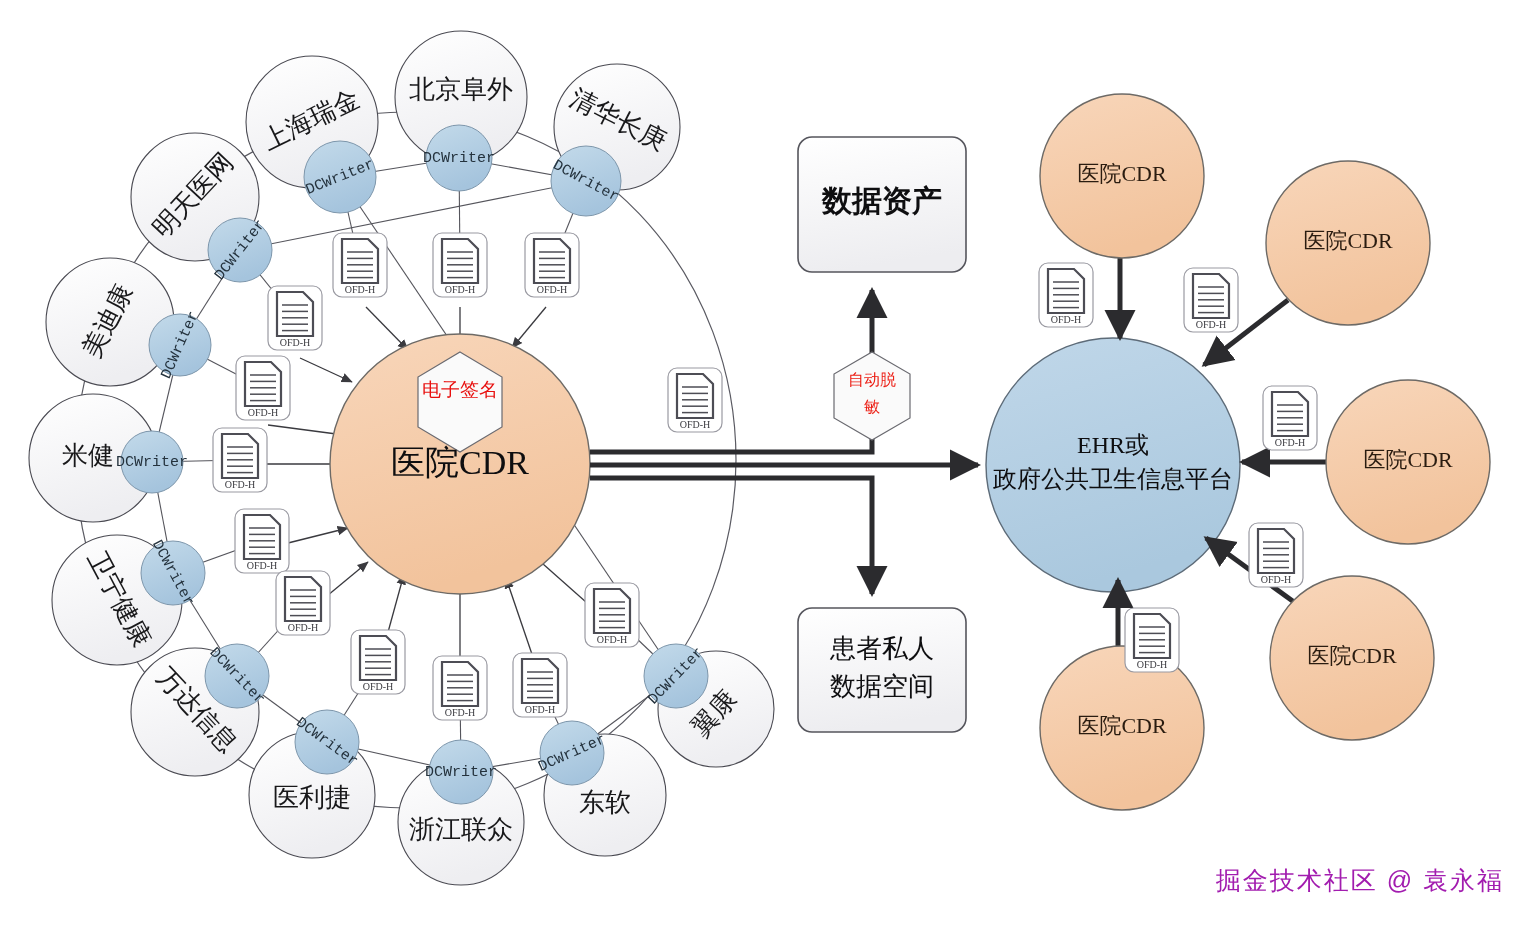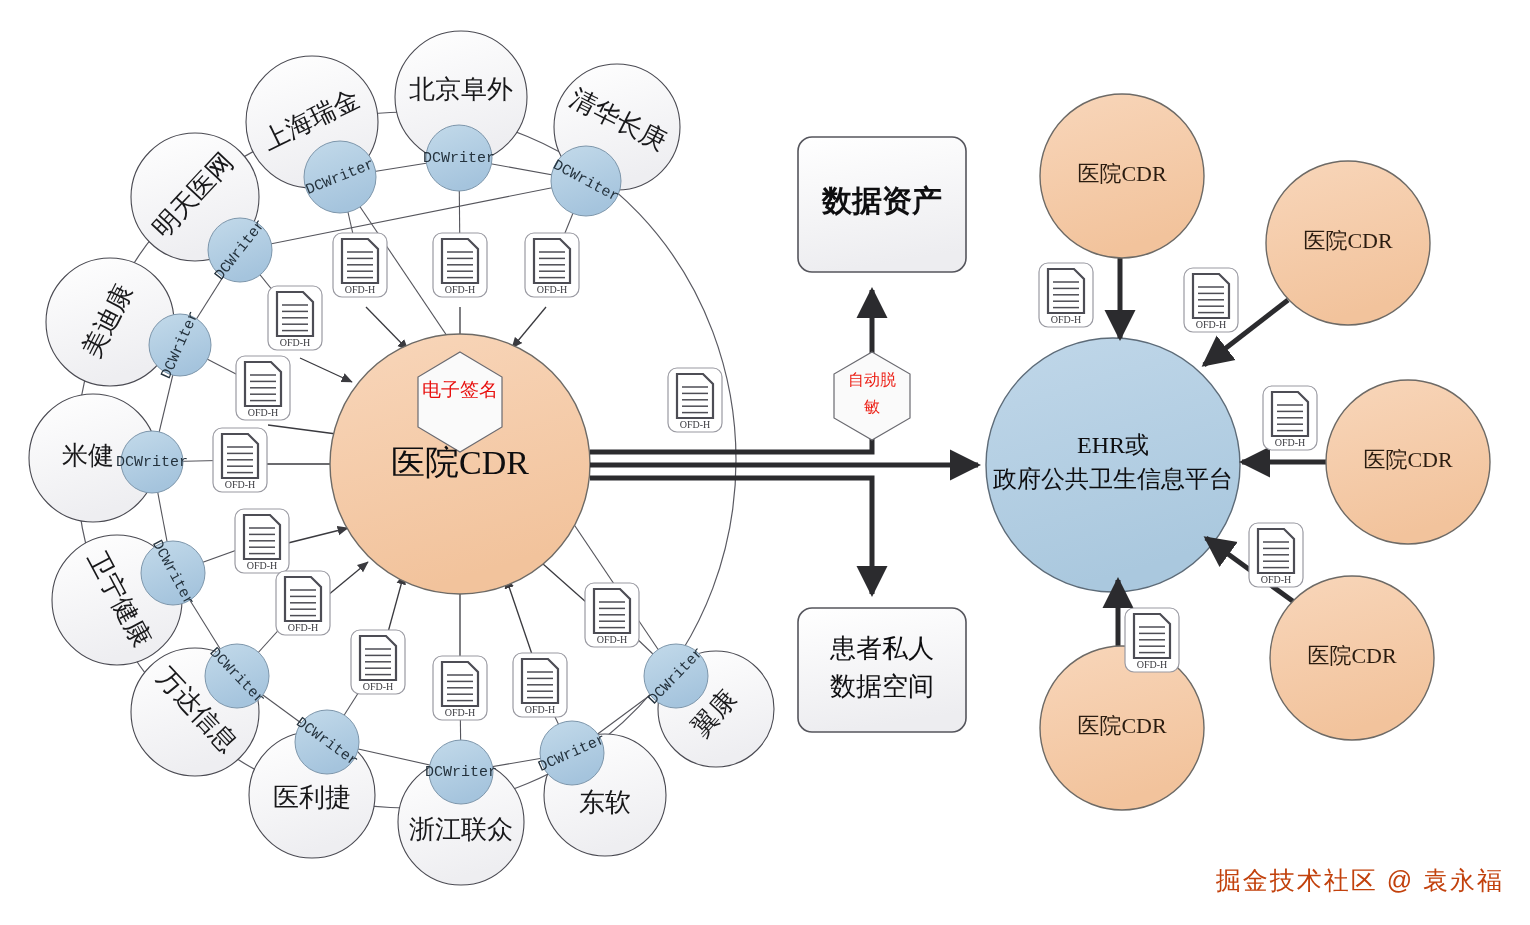--- a/index.html
+++ b/index.html
@@ -152,21 +152,21 @@
   .ofd-rule {
     stroke: #4d4d55;
     stroke-width: 1.5;
   }
   .watermark {
     position: absolute;
     right: 26px;
     bottom: 28px;
     font-family: "Liberation Sans", "DejaVu Sans", sans-serif;
     font-size: 25px;
-    color: #c2410c;
+    color: #a21caf;
     letter-spacing: 2px;
     white-space: nowrap;
     user-select: none;
   }
 </style>
 </head>
 <body>
 
 <div id="stage">
   <svg id="diagram" viewBox="0 0 1530 925">

